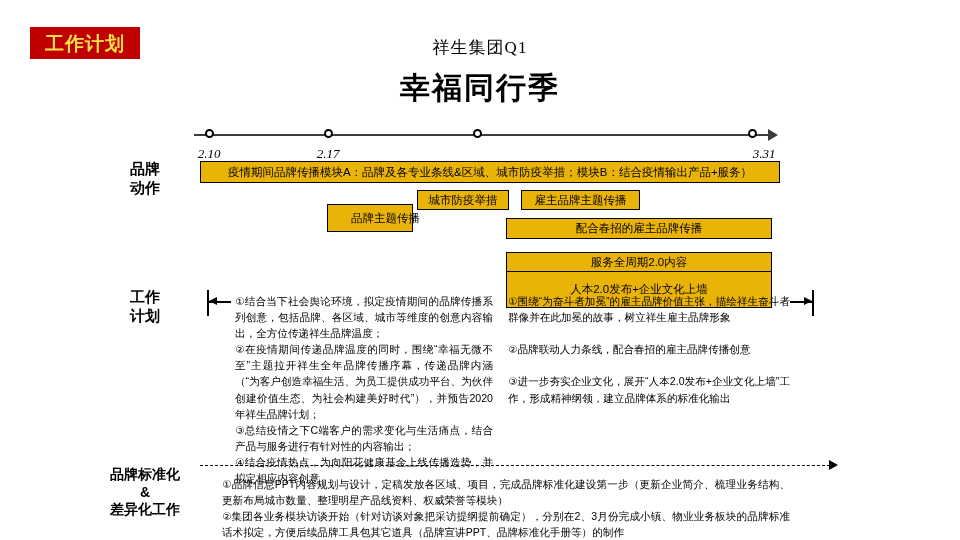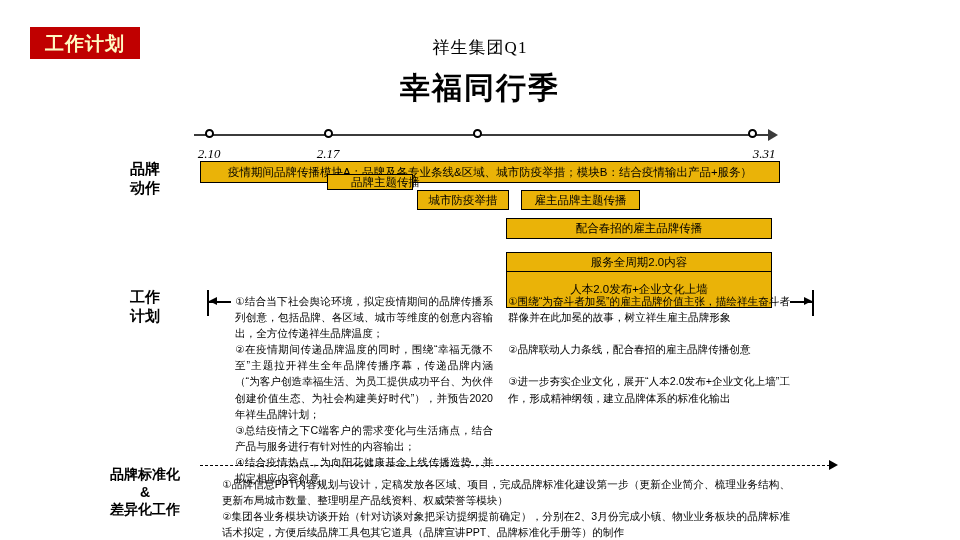--- a/index.html
+++ b/index.html
@@ -17,21 +17,21 @@
   }
 
   
   #badge {
     position: absolute;
     left: 30px;
     top: 27px;
     width: 110px;
     height: 32px;
     background: #C00000;
-    color: #fef9c3;
+    color: #fde047;
     font-size: 19px;
     font-weight: bold;
     letter-spacing: 1px;
     display: flex;
     align-items: center;
     justify-content: center;
     line-height: 1;
   }
 
   
@@ -198,21 +198,21 @@
 <div class="rowlabel" id="label-brand">品牌
 动作</div>
 <div class="rowlabel" id="label-work">工作
 计划</div>
 <div class="rowlabel" id="label-std">品牌标准化
 &amp;
 差异化工作</div>
 
 <div id="boxes-layer">
     <div class="box" style="left: 200px; top: 161px; width: 580px; height: 22px;">疫情期间品牌传播模块A：品牌及各专业条线&amp;区域、城市防疫举措；模块B：结合疫情输出产品+服务）</div>
-    <div class="box" style="left: 327px; top: 174px; width: 86px; height: 16px; padding-left: 37px;">品牌主题传播</div>
+    <div class="box" style="left: 327px; top: 204px; width: 86px; height: 28px; padding-left: 37px;">品牌主题传播</div>
     <div class="box" style="left: 417px; top: 190px; width: 92px; height: 20px;">城市防疫举措</div>
     <div class="box" style="left: 521px; top: 190px; width: 119px; height: 20px;">雇主品牌主题传播</div>
     <div class="box" style="left: 506px; top: 218px; width: 266px; height: 21px;">配合春招的雇主品牌传播</div>
     <div class="box" style="left: 506px; top: 252px; width: 266px; height: 21px;">服务全周期2.0内容</div>
     <div class="box" style="left: 506px; top: 271px; width: 266px; height: 37px;">人本2.0发布+企业文化上墙</div>
   </div>
 
 <div class="rangebar" style="left:207px; top:290px; height:26px;"></div>
 <div class="arrow-stem" style="left:209px; top:301px; width:22px;"></div>
 <div class="arrow-left" style="left:209px; top:297px;"></div>

